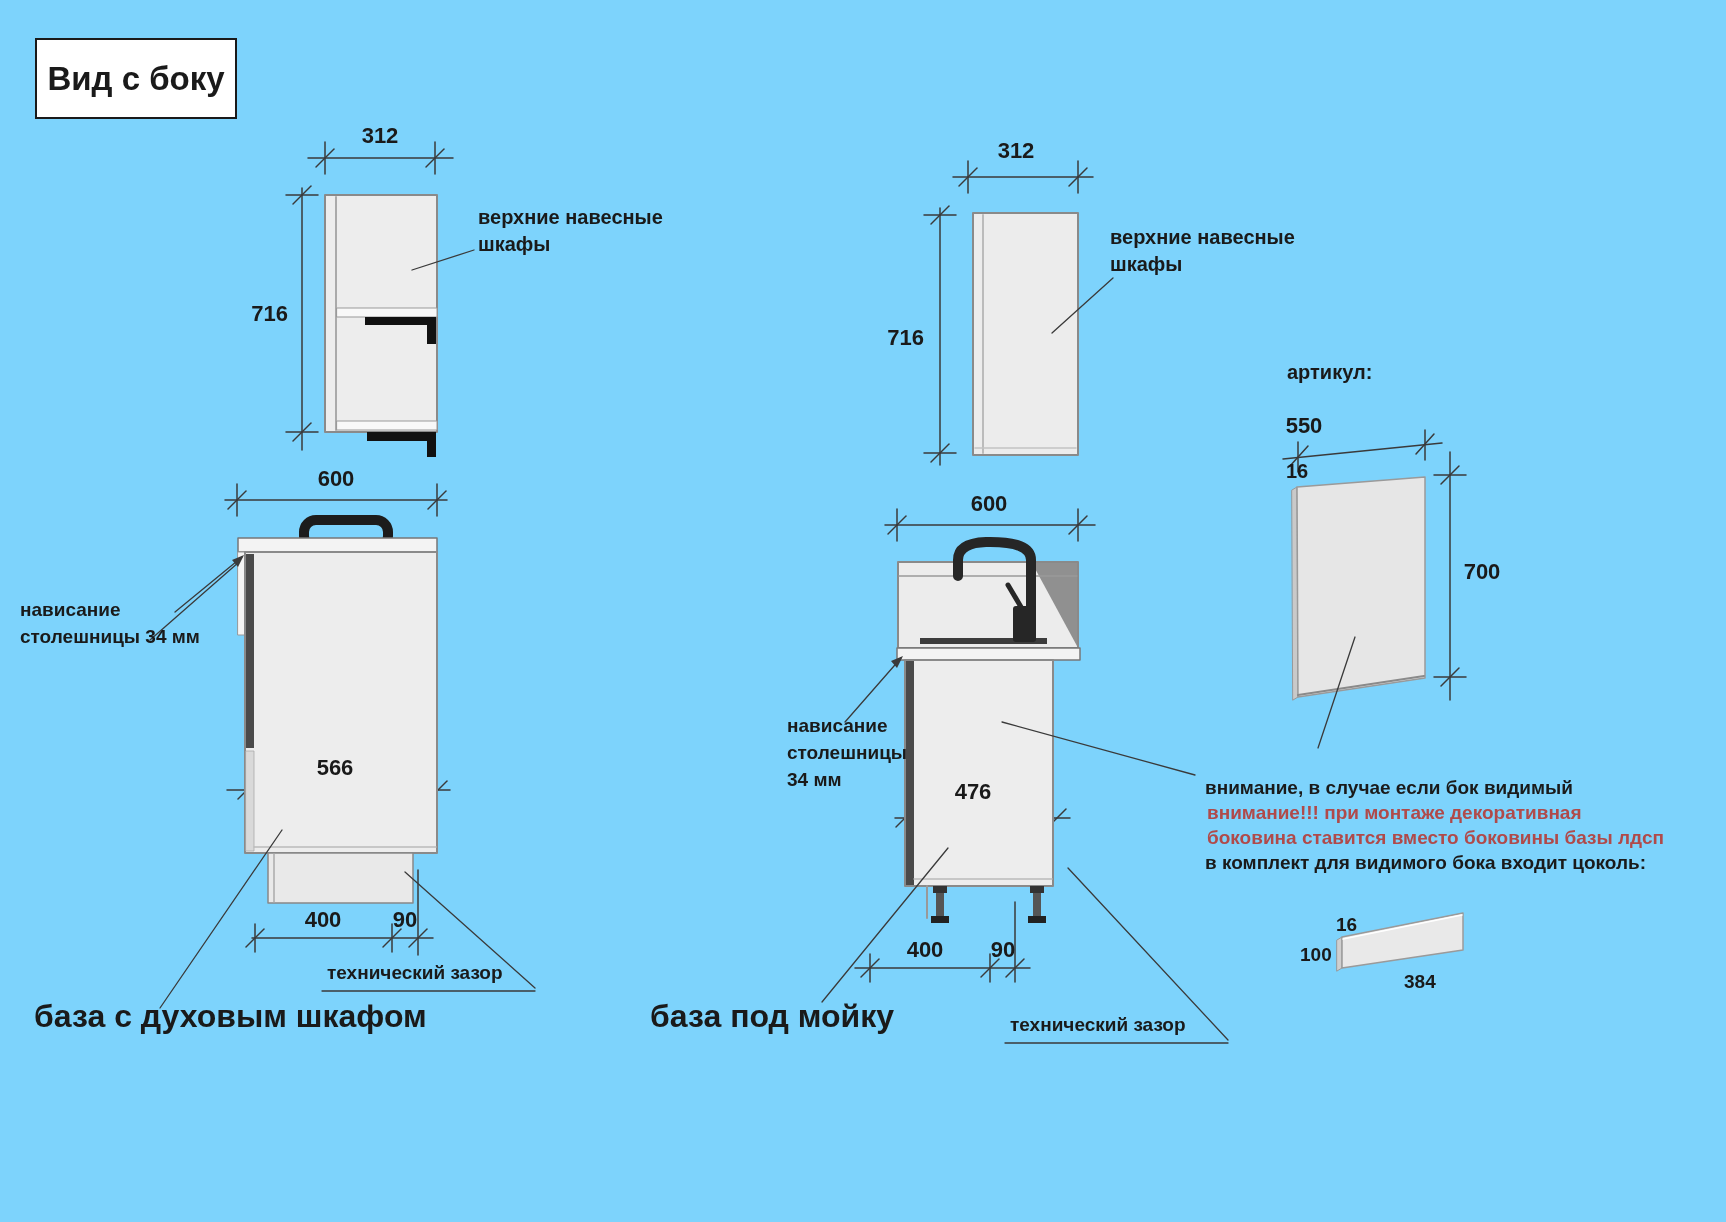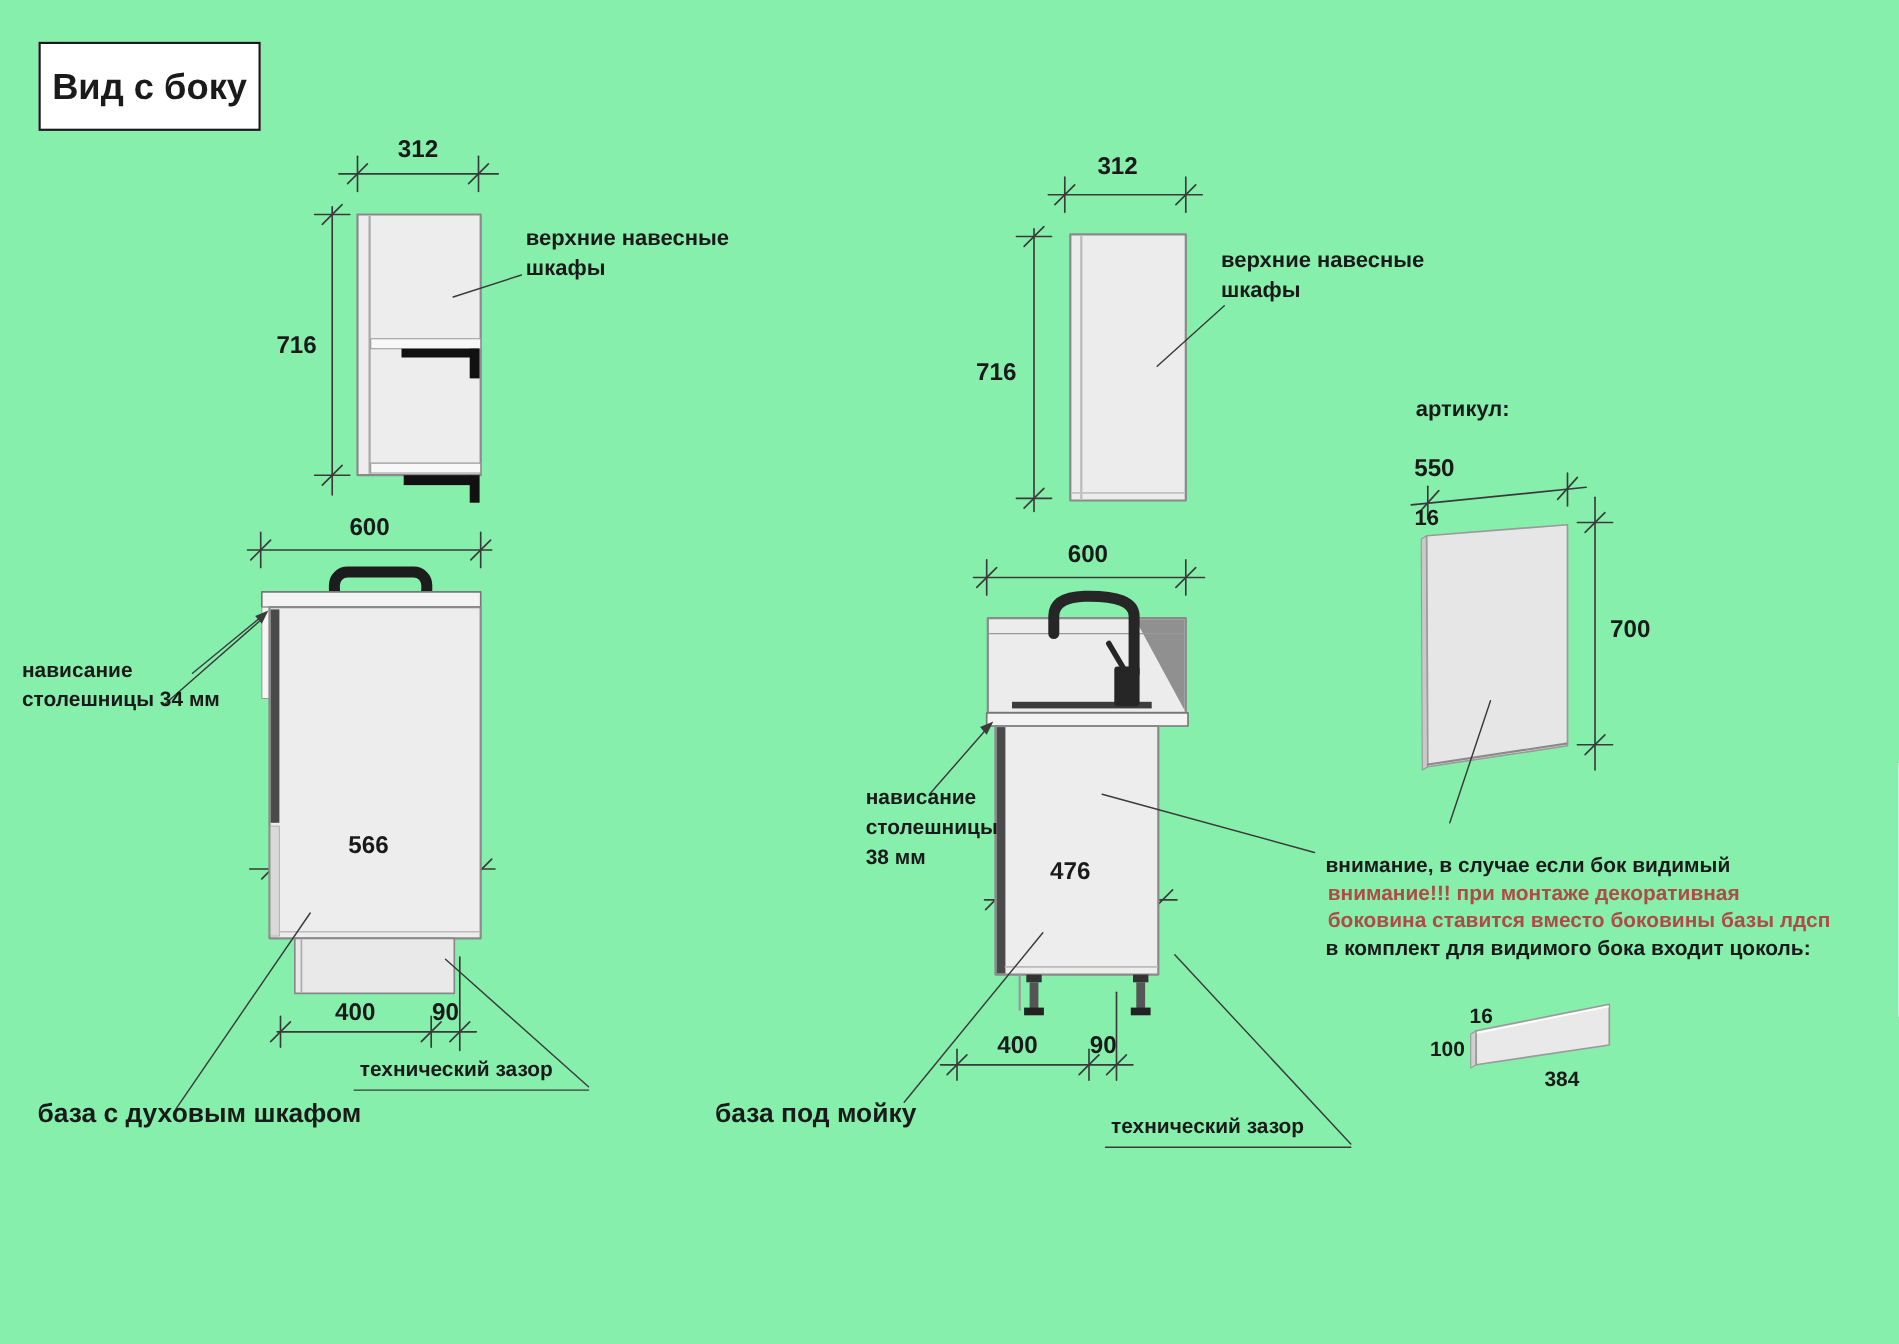--- a/index.html
+++ b/index.html
@@ -1,26 +1,26 @@
 <!DOCTYPE html>
 <html><head>
 <meta charset="utf-8">
 <style>
   html,body{margin:0;padding:0;background:#fff;}
   #canvas{
-    position:relative;width:1726px;height:1222px;background:#86efac;overflow:hidden;
+    position:relative;width:1726px;height:1222px;background:#7dd3fc;overflow:hidden;
     font-family:"Liberation Sans", sans-serif;color:#1a1a1a;
   }
   #drawing{position:absolute;left:0;top:0;}
   .txt{position:absolute;white-space:nowrap;font-weight:bold;line-height:1.05;}
   .dim{font-size:22px;transform:translateX(-50%);}
   .dim-r{font-size:22px;transform:translateX(-100%);}
   .lbl{font-size:20px;}
   .small-lbl{font-size:19px;}
-  .name{font-size:24px;}
+  .name{font-size:32px;}
   .note{font-size:19px;line-height:25px;}
   .red{color:#b04a4a;}
   .title-box{
     position:absolute;left:35px;top:38px;width:198px;height:77px;
     border:2px solid #1a1a1a;display:flex;align-items:center;justify-content:center;
     font-size:33px;font-weight:bold;background:#fff;
   }
 </style>
 </head>
 <body>
@@ -224,21 +224,21 @@
   <div class="txt small-lbl" style="left:20px;top:627px;">столешницы 34 мм</div>
   <div class="txt small-lbl" style="left:327px;top:963px;">технический зазор</div>
   <div class="txt name" style="left:34px;top:1000px;">база с духовым шкафом</div>
 
   <div class="txt dim" style="left:989px;top:492px;">600</div>
   <div class="txt dim" style="left:973px;top:780px;">476</div>
   <div class="txt dim" style="left:925px;top:938px;">400</div>
   <div class="txt dim" style="left:1003px;top:938px;">90</div>
   <div class="txt small-lbl" style="left:787px;top:716px;">нависание</div>
   <div class="txt small-lbl" style="left:787px;top:743px;">столешницы</div>
-  <div class="txt small-lbl" style="left:787px;top:770px;">38 мм</div>
+  <div class="txt small-lbl" style="left:787px;top:770px;">34 мм</div>
   <div class="txt small-lbl" style="left:1010px;top:1015px;">технический зазор</div>
   <div class="txt name" style="left:650px;top:1000px;">база под мойку</div>
 
   <div class="txt lbl" style="left:1287px;top:362px;">артикул:</div>
   <div class="txt dim" style="left:1304px;top:414px;">550</div>
   <div class="txt lbl" style="left:1286px;top:461px;">16</div>
   <div class="txt dim" style="left:1482px;top:560px;">700</div>
 
   <div class="txt note" style="left:1205px;top:775px;">внимание, в случае если бок видимый</div>
   <div class="txt note red" style="left:1207px;top:800px;">внимание!!! при монтаже декоративная</div>

